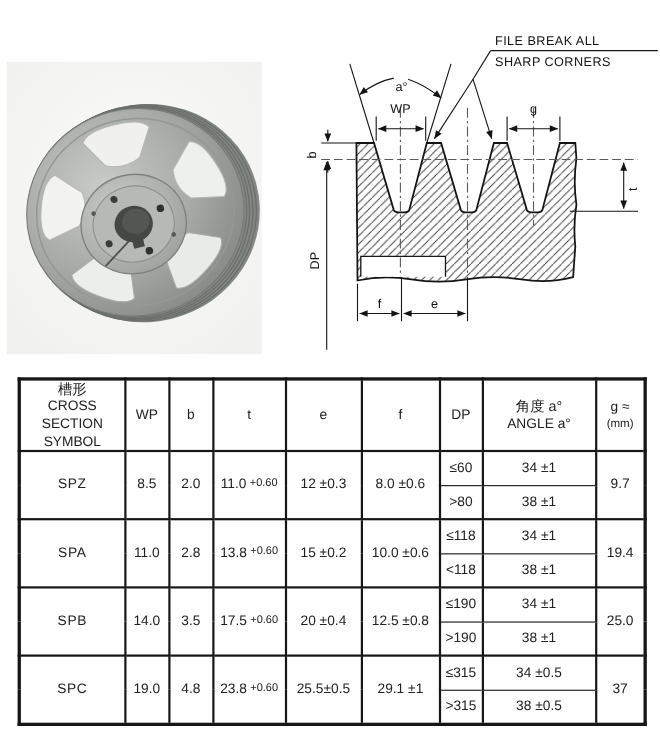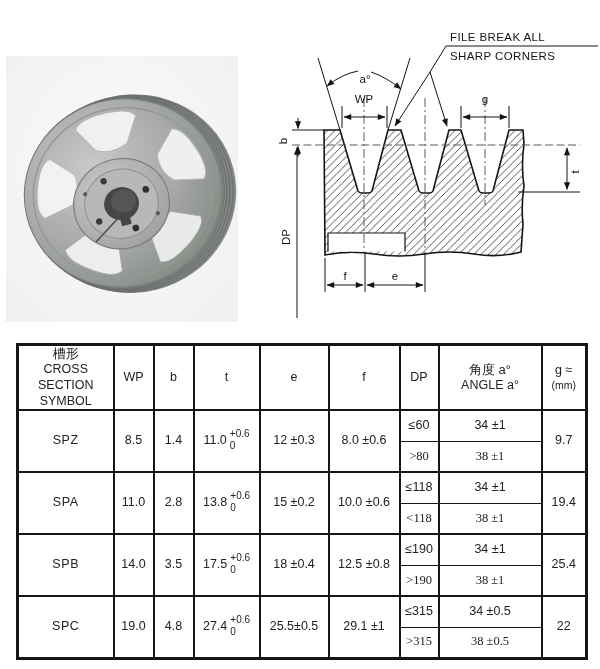--- a/index.html
+++ b/index.html
@@ -18,28 +18,28 @@
     border-collapse:collapse;table-layout:fixed;
     border:3px solid #161616;
   }
   .spec-table td{
     border:2px solid #161616;text-align:center;vertical-align:middle;
     font-size:12.5px;padding:0;line-height:1.25;color:#222;
   }
   .spec-table tr.subrow{height:31px;}
   .spec-table tr.headrow{height:64px;}
   td.thin-b{border-bottom-width:1px;}
-  td.thin-t{border-top-width:1px;font-family:Liberation Serif, serif;}
+  td.thin-t{border-top-width:1px;}
   .sym{font-size:13.5px;letter-spacing:.6px;}
   .hdr{font-size:12.5px;line-height:1.18;}
   .hdr .zh{font-size:13px;}
   .g-hdr{font-size:12px;}
   .g-hdr .mm{font-size:10.5px;}
   .tol{
-    display:inline-flex;flex-direction:column;align-items:flex-start;
+    display:inline-flex;flex-direction:row;align-items:flex-start;
     font-size:10px;line-height:1.2;vertical-align:middle;margin-left:3px;
     position:relative;top:-1px;text-align:left;
   }
 </style>
 </head>
 <body>
 
 <div class="photo-wrap">
   <svg width="232" height="266" viewBox="0 0 232 266">
     <defs>
@@ -209,21 +209,21 @@
     </td>
     <td class="hdr g-hdr">
       <div>g ≈</div>
       <div class="mm">(mm)</div>
     </td>
   </tr>
 
   <tr class="subrow">
     <td rowspan="2" class="sym">SPZ</td>
     <td rowspan="2">8.5</td>
-    <td rowspan="2">1.4</td>
+    <td rowspan="2">2.0</td>
     <td rowspan="2"><span>11.0</span><span class="tol">
             <span>+0.6</span>
             <span>0</span>
           </span></td>
     <td rowspan="2">12 ±0.3</td>
     <td rowspan="2">8.0 ±0.6</td>
     <td class="thin-b">≤60</td>
     <td class="thin-b">34 ±1</td>
     <td rowspan="2">9.7</td>
   </tr>
@@ -252,43 +252,43 @@
   </tr>
 
   <tr class="subrow">
     <td rowspan="2" class="sym">SPB</td>
     <td rowspan="2">14.0</td>
     <td rowspan="2">3.5</td>
     <td rowspan="2"><span>17.5</span><span class="tol">
             <span>+0.6</span>
             <span>0</span>
           </span></td>
-    <td rowspan="2">18 ±0.4</td>
+    <td rowspan="2">20 ±0.4</td>
     <td rowspan="2">12.5 ±0.8</td>
     <td class="thin-b">≤190</td>
     <td class="thin-b">34 ±1</td>
-    <td rowspan="2">25.4</td>
+    <td rowspan="2">25.0</td>
   </tr>
   <tr class="subrow">
     <td class="thin-t">&gt;190</td>
     <td class="thin-t">38 ±1</td>
   </tr>
 
   <tr class="subrow">
     <td rowspan="2" class="sym">SPC</td>
     <td rowspan="2">19.0</td>
     <td rowspan="2">4.8</td>
-    <td rowspan="2"><span>27.4</span><span class="tol">
+    <td rowspan="2"><span>23.8</span><span class="tol">
             <span>+0.6</span>
             <span>0</span>
           </span></td>
     <td rowspan="2">25.5±0.5</td>
     <td rowspan="2">29.1  ±1</td>
     <td class="thin-b">≤315</td>
     <td class="thin-b">34 ±0.5</td>
-    <td rowspan="2">22</td>
+    <td rowspan="2">37</td>
   </tr>
   <tr class="subrow">
     <td class="thin-t">&gt;315</td>
     <td class="thin-t">38 ±0.5</td>
   </tr>
 </tbody>
   </table>
 
 </body></html>

